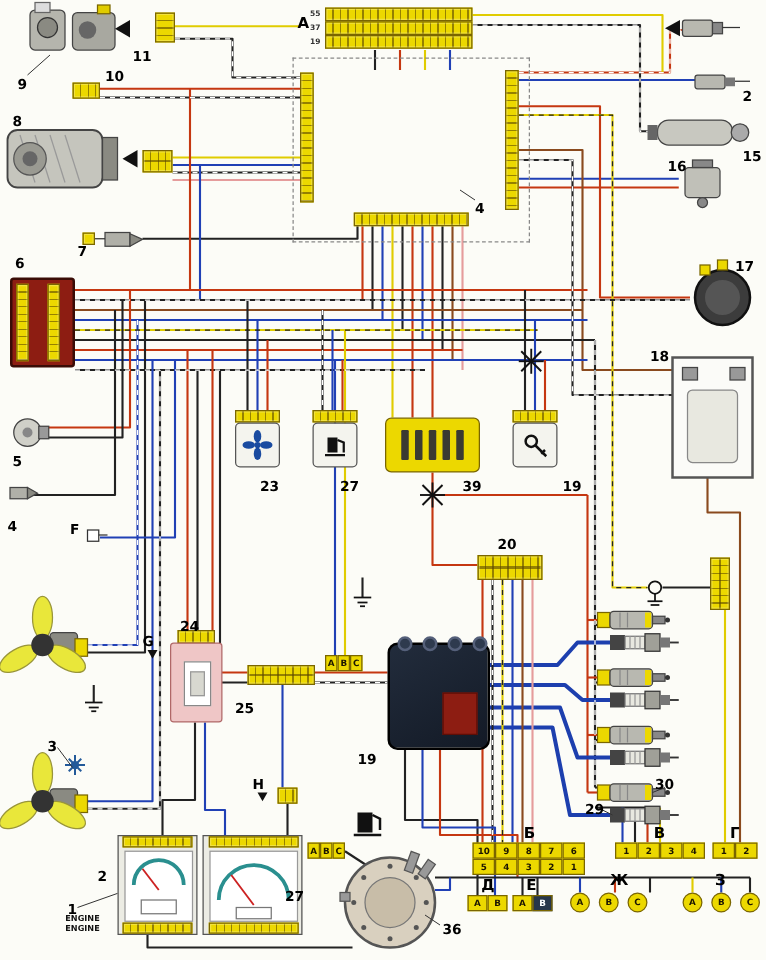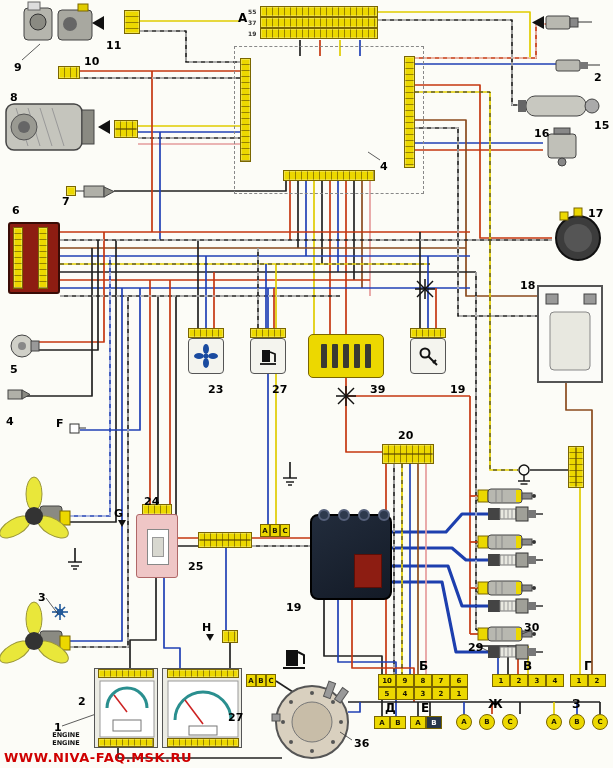--- a/index.html
+++ b/index.html
@@ -701,15 +701,14 @@
 <span class="co" style="left:524px;top:622px">30</span>
 <span class="co" style="left:56px;top:418px">F</span>
 <span class="co" style="left:114px;top:508px">G</span>
 <span class="co" style="left:202px;top:622px">H</span>
 
 <div class="ce" style="left:46px;top:732px;width:40px">
   <div>ENGINE</div>
   <div>ENGINE</div>
 </div>
 
-<div class="wm" style="left:4px;top:750px">WWW.NIVA-FAQ.MSK.RU</div>
 
 </div>
 
 </body></html>

